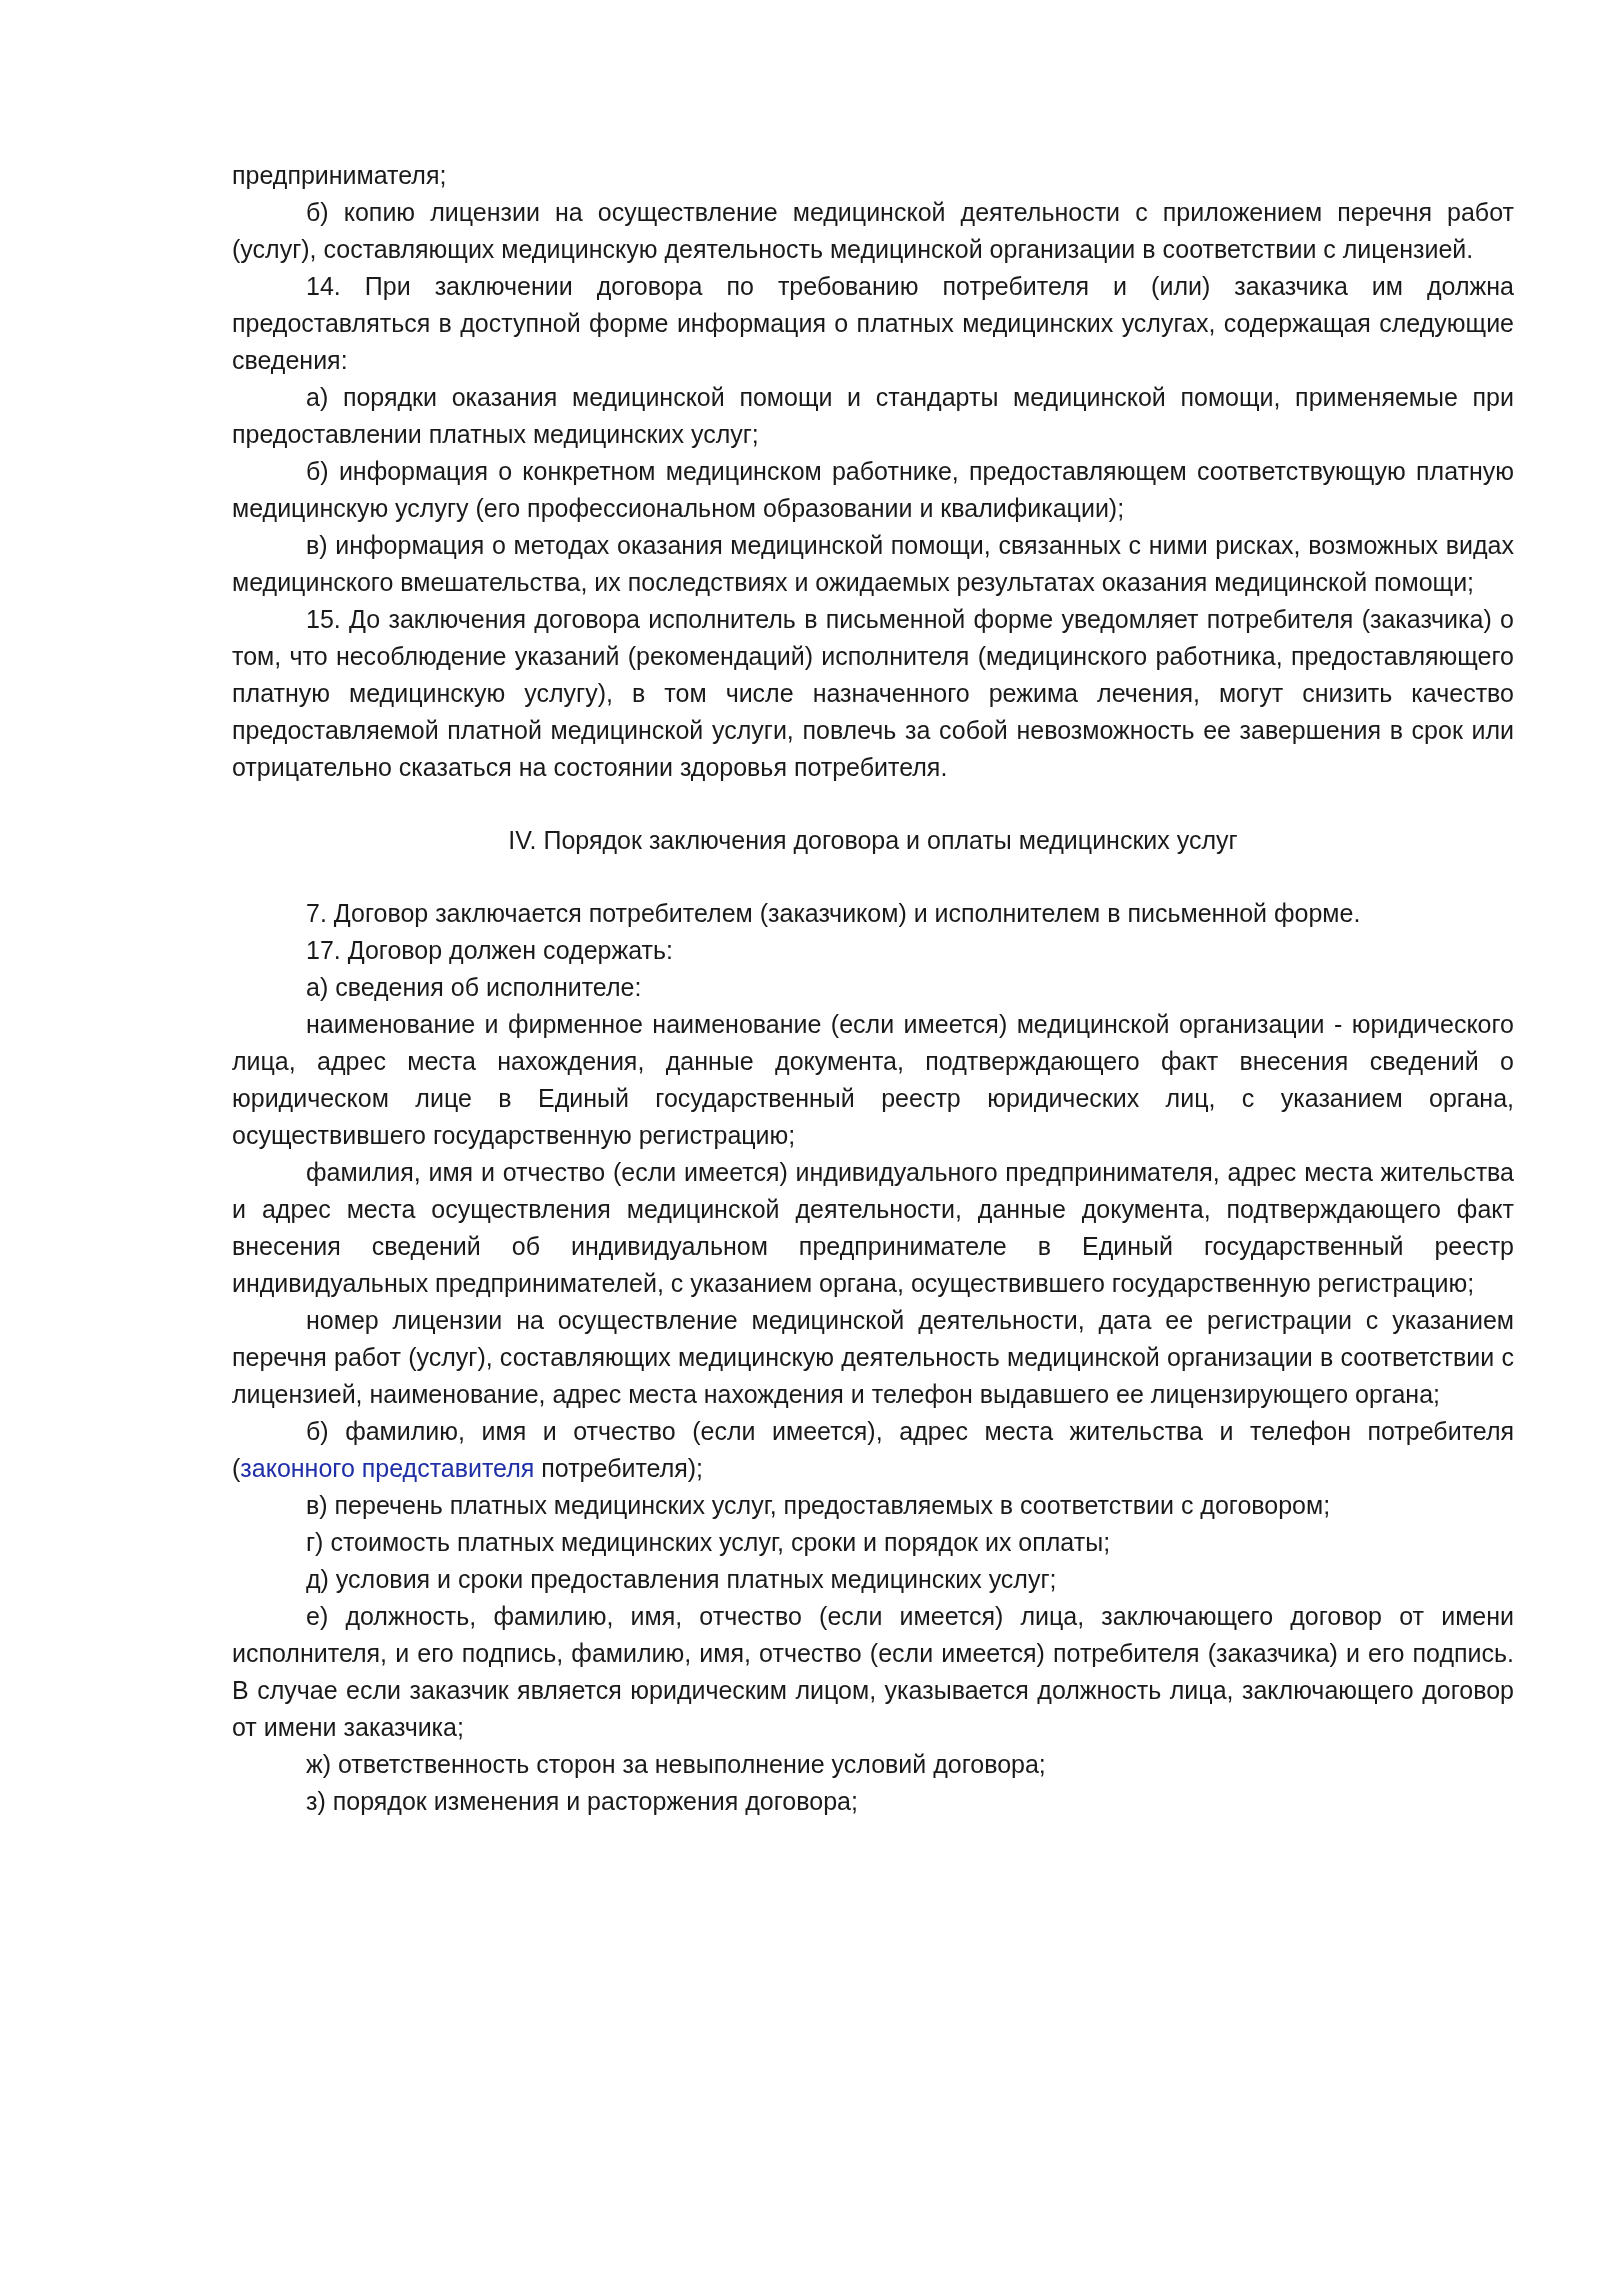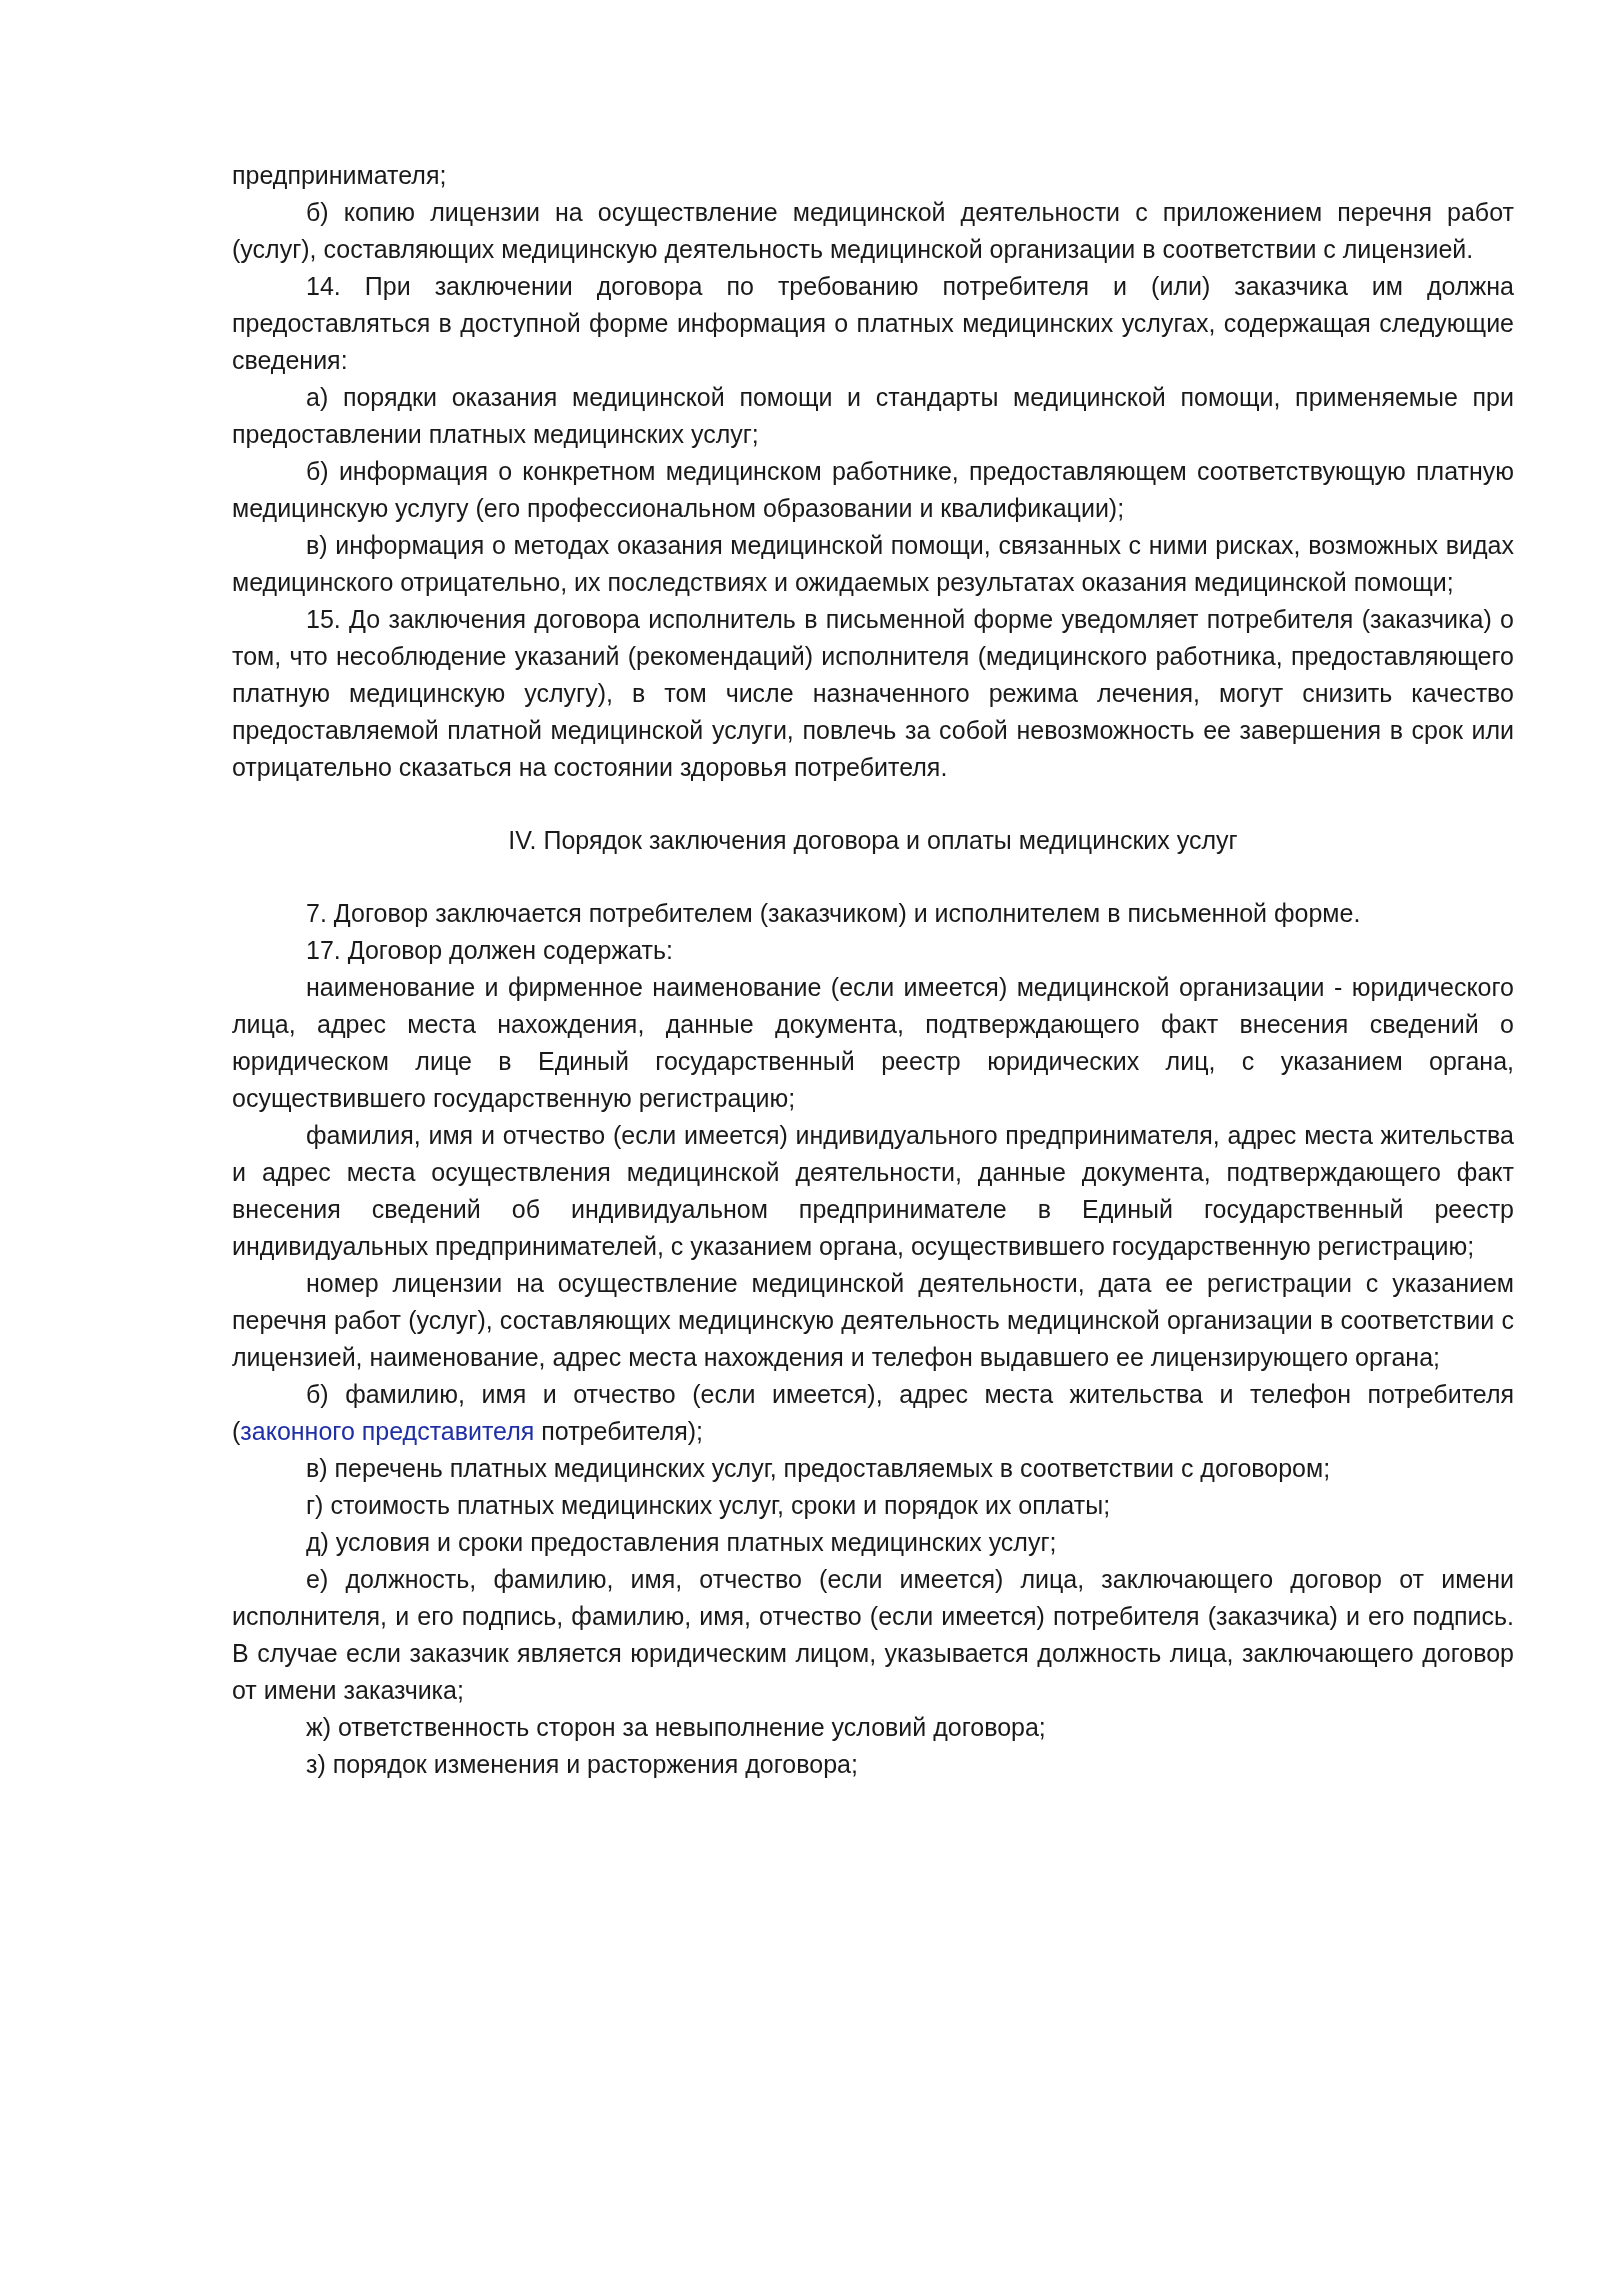--- a/index.html
+++ b/index.html
@@ -24,27 +24,28 @@
 </style>
 </head>
 <body>
 
 <div class="page">
   <p class="p">предпринимателя;</p>
   <p class="p indent">б) копию лицензии на осуществление медицинской деятельности с приложением перечня работ (услуг), составляющих медицинскую деятельность медицинской организации в соответствии с лицензией.</p>
   <p class="p indent">14. При заключении договора по требованию потребителя и (или) заказчика им должна предоставляться в доступной форме информация о платных медицинских услугах, содержащая следующие сведения:</p>
   <p class="p indent">а) порядки оказания медицинской помощи и стандарты медицинской помощи, применяемые при предоставлении платных медицинских услуг;</p>
   <p class="p indent">б) информация о конкретном медицинском работнике, предоставляющем соответствующую платную медицинскую услугу (его профессиональном образовании и квалификации);</p>
-  <p class="p indent">в) информация о методах оказания медицинской помощи, связанных с ними рисках, возможных видах медицинского отрицательно, их последствиях и ожидаемых результатах оказания медицинской помощи;</p>
+  <p class="p indent">в) информация о методах оказания медицинской помощи, связанных с ними рисках, возможных видах медицинского вмешательства, их последствиях и ожидаемых результатах оказания медицинской помощи;</p>
   <p class="p indent">15. До заключения договора исполнитель в письменной форме уведомляет потребителя (заказчика) о том, что несоблюдение указаний (рекомендаций) исполнителя (медицинского работника, предоставляющего платную медицинскую услугу), в том числе назначенного режима лечения, могут снизить качество предоставляемой платной медицинской услуги, повлечь за собой невозможность ее завершения в срок или отрицательно сказаться на состоянии здоровья потребителя.</p>
 
   <p class="heading">IV. Порядок заключения договора и оплаты медицинских услуг</p>
 
   <p class="p indent">7. Договор заключается потребителем (заказчиком) и исполнителем в письменной форме.</p>
   <p class="p indent">17. Договор должен содержать:</p>
+  <p class="p indent">а) сведения об исполнителе:</p>
   <p class="p indent">наименование и фирменное наименование (если имеется) медицинской организации - юридического лица, адрес места нахождения, данные документа, подтверждающего факт внесения сведений о юридическом лице в Единый государственный реестр юридических лиц, с указанием органа, осуществившего государственную регистрацию;</p>
   <p class="p indent">фамилия, имя и отчество (если имеется) индивидуального предпринимателя, адрес места жительства и адрес места осуществления медицинской деятельности, данные документа, подтверждающего факт внесения сведений об индивидуальном предпринимателе в Единый государственный реестр индивидуальных предпринимателей, с указанием органа, осуществившего государственную регистрацию;</p>
   <p class="p indent">номер лицензии на осуществление медицинской деятельности, дата ее регистрации с указанием перечня работ (услуг), составляющих медицинскую деятельность медицинской организации в соответствии с лицензией, наименование, адрес места нахождения и телефон выдавшего ее лицензирующего органа;</p>
 
   <p class="p indent"><span>б) фамилию, имя и отчество (если имеется), адрес места жительства и телефон потребителя (</span><a class="link">законного представителя</a><span> потребителя);</span></p>
 
   <p class="p indent">в) перечень платных медицинских услуг, предоставляемых в соответствии с договором;</p>
   <p class="p indent">г) стоимость платных медицинских услуг, сроки и порядок их оплаты;</p>
   <p class="p indent">д) условия и сроки предоставления платных медицинских услуг;</p>
   <p class="p indent">е) должность, фамилию, имя, отчество (если имеется) лица, заключающего договор от имени исполнителя, и его подпись, фамилию, имя, отчество (если имеется) потребителя (заказчика) и его подпись. В случае если заказчик является юридическим лицом, указывается должность лица, заключающего договор от имени заказчика;</p>

